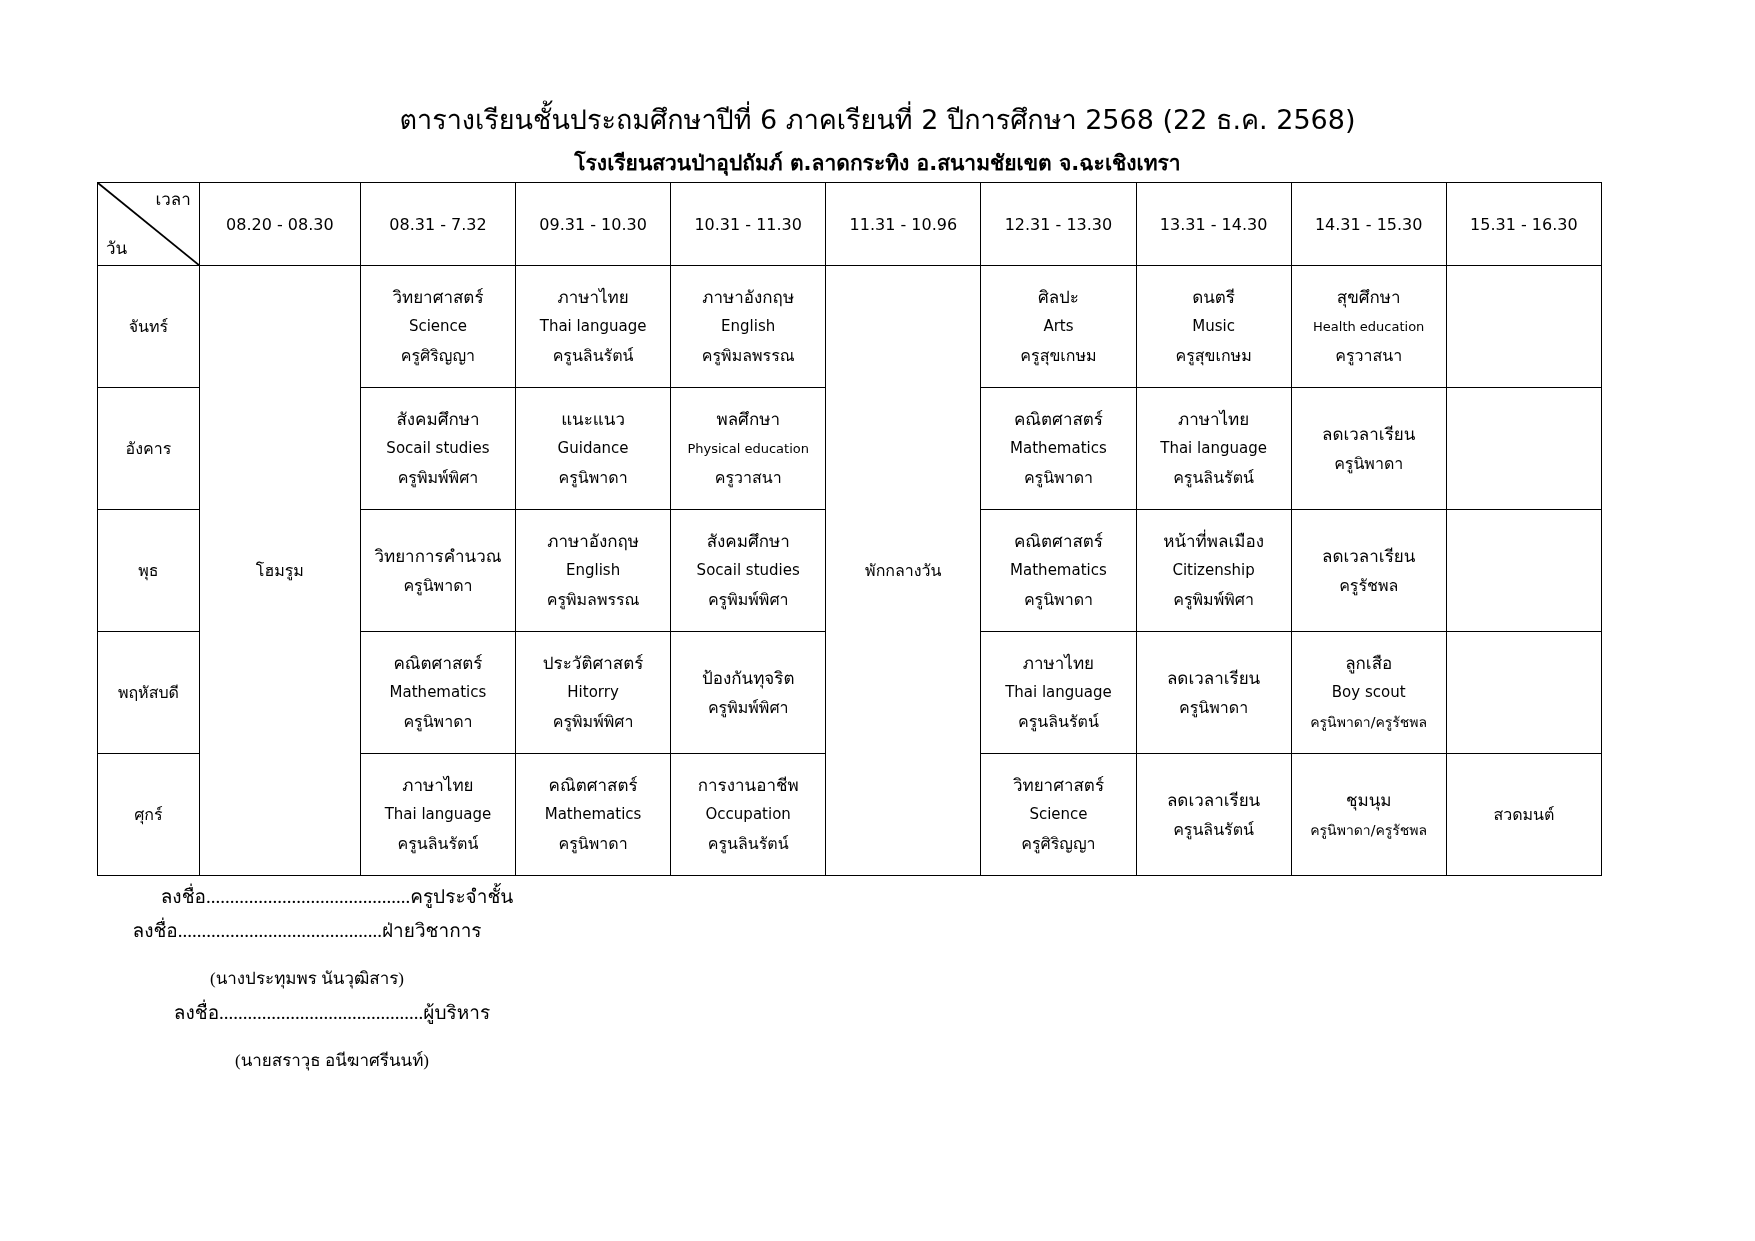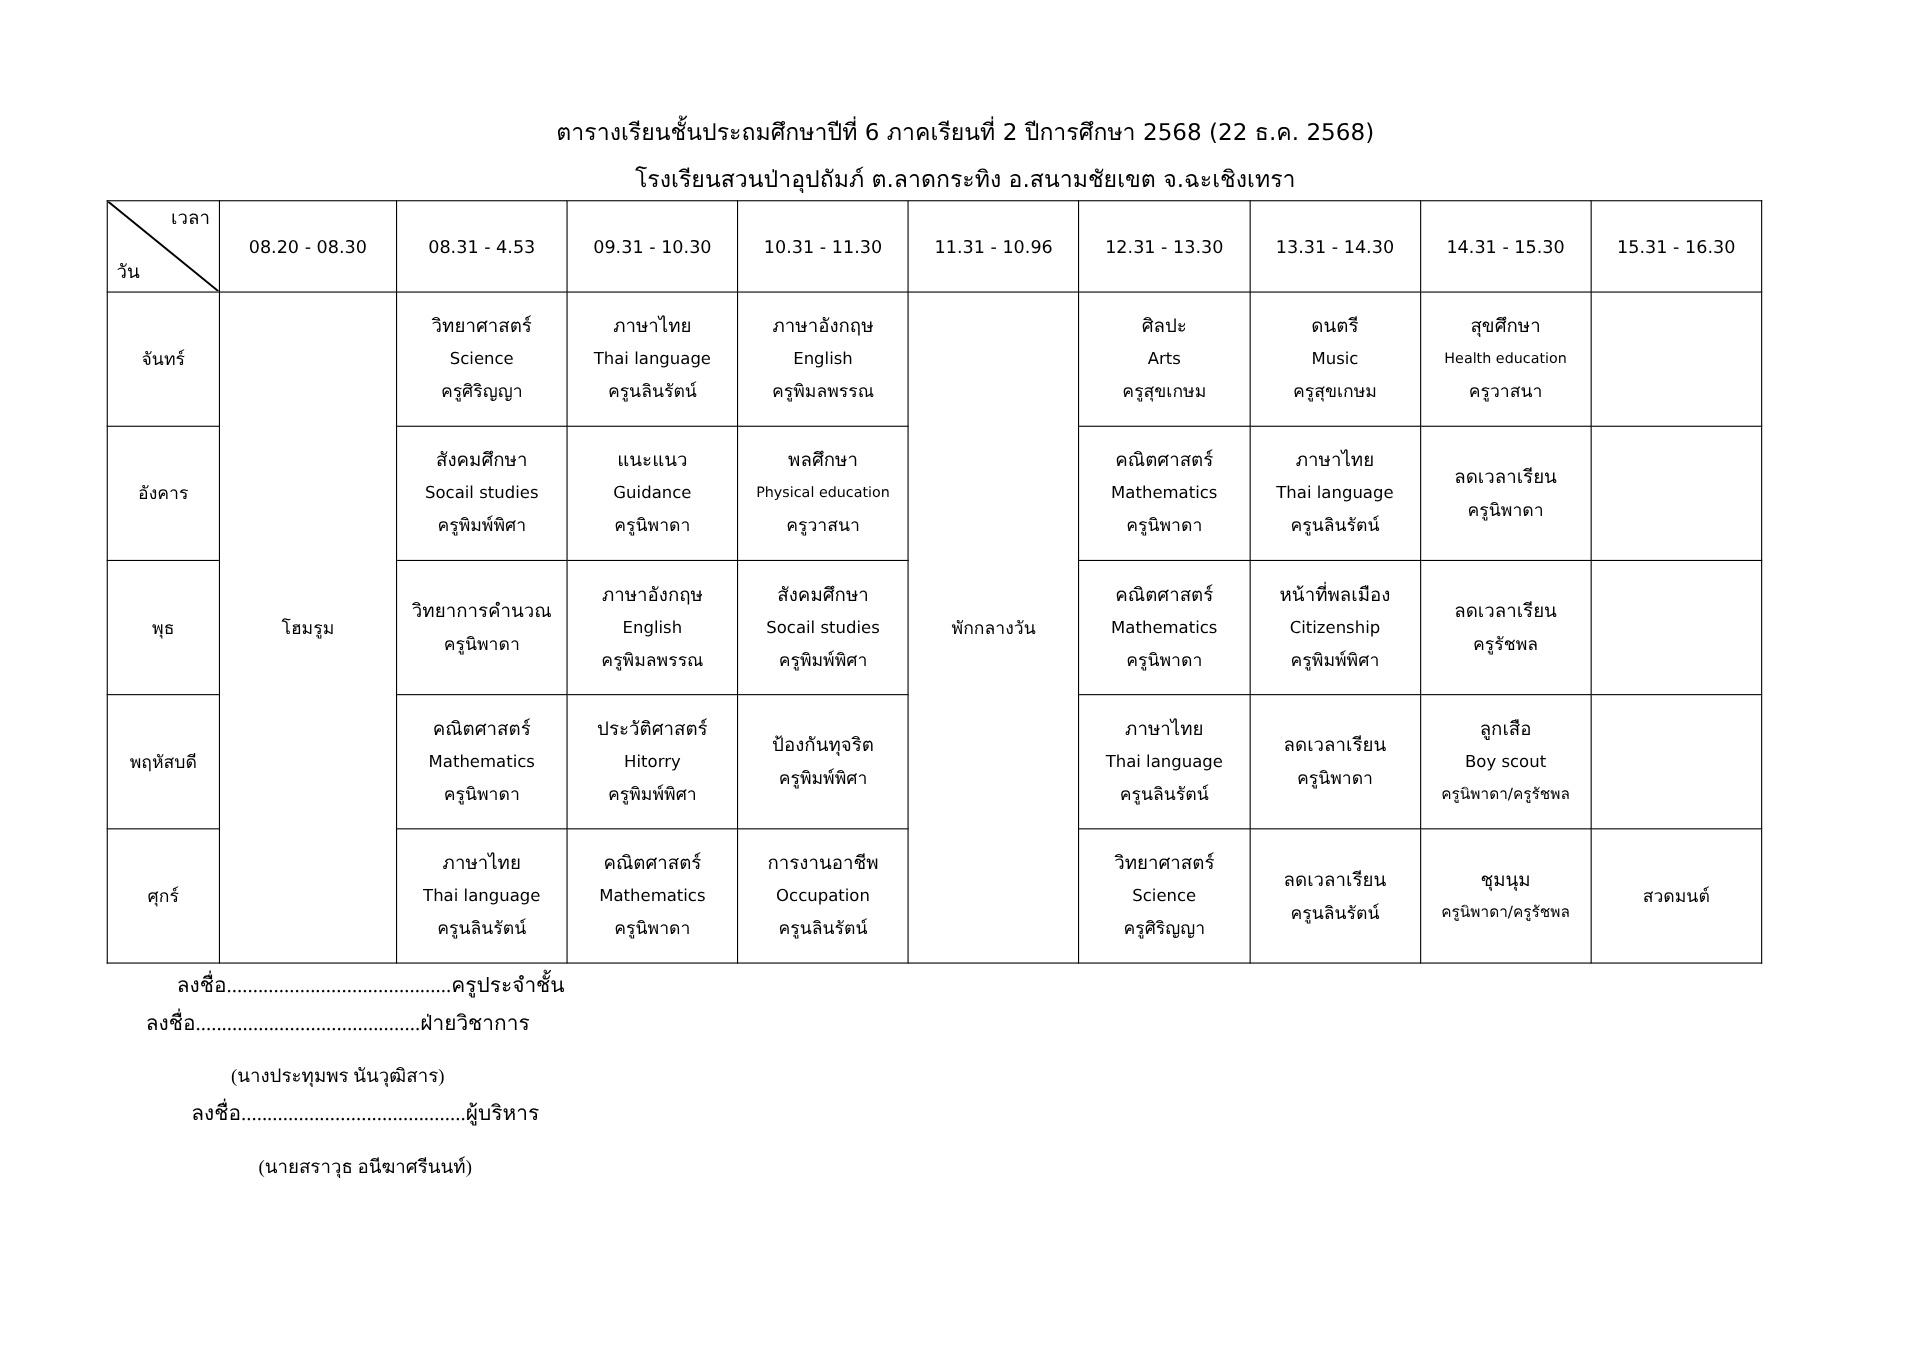--- a/index.html
+++ b/index.html
@@ -22,29 +22,30 @@
     height: 1241px;
   }
   .title-block {
     position: absolute;
     left: 0;
     top: 105px;
     width: 1755px;
     text-align: center;
   }
   .title-line-1 {
-    font-size: 21px;
+    font-size: 27px;
     line-height: 30px;
     white-space: nowrap;
   }
   .title-line-2 {
     font-size: 21px;
     line-height: 30px;
     margin-top: 13px;
     white-space: nowrap;
+    font-weight: bold;
   }
   table.schedule {
     position: absolute;
     left: 97px;
     top: 182px;
     border-collapse: collapse;
     table-layout: fixed;
     width: 1505px;
   }
   table.schedule td {
@@ -179,21 +180,21 @@
         <td class="corner">
           <div class="diag">
             <svg width="100%" height="100%" viewBox="0 0 86 78" preserveAspectRatio="none">
               <line x1="0" y1="0" x2="86" y2="78" stroke="#000" stroke-width="1.6"></line>
             </svg>
           </div>
           <span class="lbl-time">เวลา</span>
           <span class="lbl-day">วัน</span>
         </td>
         <td class="period-head">08.20 - 08.30</td>
-        <td class="period-head">08.31 - 4.53</td>
+        <td class="period-head">08.31 - 7.32</td>
         <td class="period-head">09.31 - 10.30</td>
         <td class="period-head">10.31 - 11.30</td>
         <td class="period-head">11.31 - 10.96</td>
         <td class="period-head">12.31 - 13.30</td>
         <td class="period-head">13.31 - 14.30</td>
         <td class="period-head">14.31 - 15.30</td>
         <td class="period-head">15.31 - 16.30</td>
       </tr>
 
       <tr>

